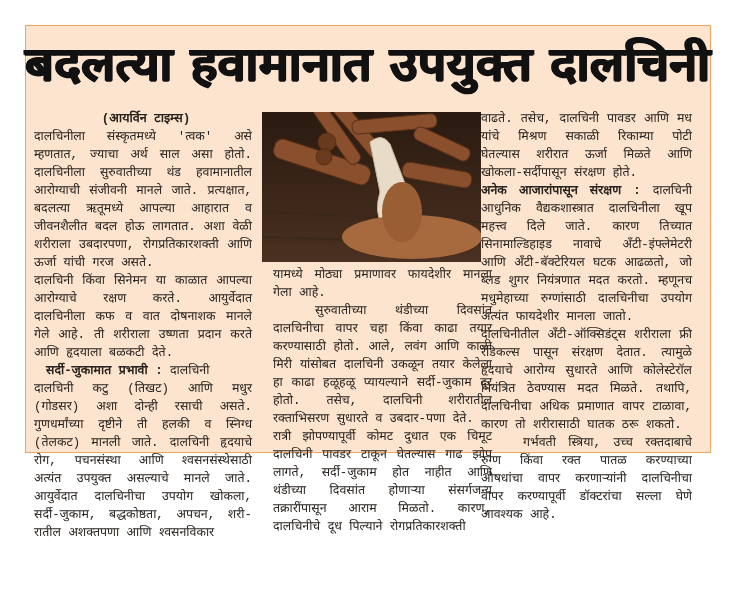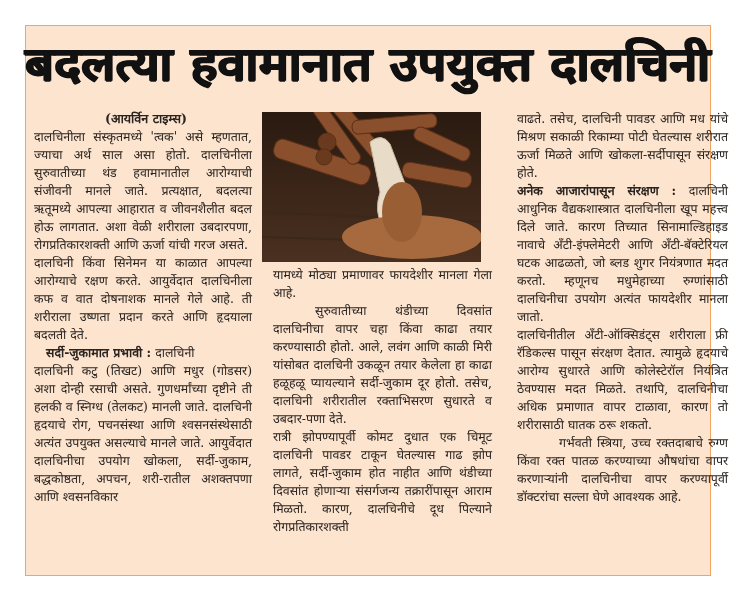--- a/index.html
+++ b/index.html
@@ -1,52 +1,52 @@
 <!DOCTYPE html>
 <html><head>
 <meta charset="utf-8">
 <style>
   html, body { margin:0; padding:0; background:#ffffff; }
   body { width:735px; height:600px; position:relative; overflow:hidden; font-family:"DejaVu Serif", serif; }
   .frame {
-    position:absolute; left:25px; top:25px; width:686px; height:551px;
+    position:absolute; left:25px; top:25px; width:686px; height:428px;
     background:#fde4cf; border:1.5px solid #f0a565; box-sizing:border-box;
   }
   .headline {
     position:absolute; left:0; top:8px; width:100%; text-align:center;
     font-family:"DejaVu Sans", sans-serif; font-weight:900; font-size:47px;
     color:#111; letter-spacing:0.5px; line-height:60px;
     text-shadow: 1px 0 0 #111, -1px 0 0 #111, 0 1px 0 #111;
     transform:scaleX(1.06);
   }
-  .col { position:absolute; font-size:12.4px; line-height:18px; color:#2a2420; text-align:justify; }
+  .col { position:absolute; font-size:12.4px; line-height:18px; color:#2a2420; text-align:justify;font-family:Liberation Mono, monospace; }
   .col p { margin:0; }
   .col1 { left:8px; top:84px; width:218px; }
   .col2 { left:247px; top:240px; width:219px; }
-  .col3 { left:491px; top:84px; width:211px; }
+  .col3 { left:455px; top:84px; width:211px; }
   .byline { text-align:center; font-weight:bold; font-size:12.6px; padding-left:6px; }
   .indent { text-indent:42px; }
   .subhead { font-weight:bold;margin-top:24px; }
   .subhead-indent { text-indent:12px; }
   .photo {
     position:absolute; left:236px; top:86px; width:219px; height:150px;
     background:#3a2518; overflow:hidden;
   }
   .photo svg { display:block; }
 </style>
 </head>
 <body>
 
 <div class="frame">
   <div class="headline">बदलत्या हवामानात उपयुक्त दालचिनी</div>
 
   <div class="col col1">
     <p class="byline">(आयर्विन टाइम्स)</p>
     <p>दालचिनीला संस्कृतमध्ये 'त्वक' असे म्हणतात, ज्याचा अर्थ साल असा होतो. दालचिनीला सुरुवातीच्या थंड हवामानातील आरोग्याची संजीवनी मानले जाते. प्रत्यक्षात, बदलत्या ऋतूमध्ये आपल्या आहारात व जीवनशैलीत बदल होऊ लागतात. अशा वेळी शरीराला उबदारपणा, रोगप्रतिकारशक्ती आणि ऊर्जा यांची गरज असते.</p>
-    <p>दालचिनी किंवा सिनेमन या काळात आपल्या आरोग्याचे रक्षण करते. आयुर्वेदात दालचिनीला कफ व वात दोषनाशक मानले गेले आहे. ती शरीराला उष्णता प्रदान करते आणि हृदयाला बदलती देते.</p>
+    <p>दालचिनी किंवा सिनेमन या काळात आपल्या आरोग्याचे रक्षण करते. आयुर्वेदात दालचिनीला कफ व वात दोषनाशक मानले गेले आहे. ती शरीराला उष्णता प्रदान करते आणि हृदयाला बळकटी देते.</p>
     <p class="subhead-indent"><span class="subhead">सर्दी-जुकामात प्रभावी :</span><span> दालचिनी</span></p>
     <p>दालचिनी कटु (तिखट) आणि मधुर (गोडसर) अशा दोन्ही रसाची असते. गुणधर्मांच्या दृष्टीने ती हलकी व स्निग्ध (तेलकट) मानली जाते. दालचिनी हृदयाचे रोग, पचनसंस्था आणि श्वसनसंस्थेसाठी अत्यंत उपयुक्त असल्याचे मानले जाते. आयुर्वेदात दालचिनीचा उपयोग खोकला, सर्दी-जुकाम, बद्धकोष्ठता, अपचन, शरी-रातील अशक्तपणा आणि श्वसनविकार</p>
   </div>
 
   <div class="photo">
     <svg width="219" height="150" viewBox="0 0 219 150">
       <defs>
         <linearGradient id="wood" x1="0" y1="0" x2="0" y2="1">
           <stop offset="0" stop-color="#2a1a10"></stop>
           <stop offset="1" stop-color="#4a3020"></stop>

